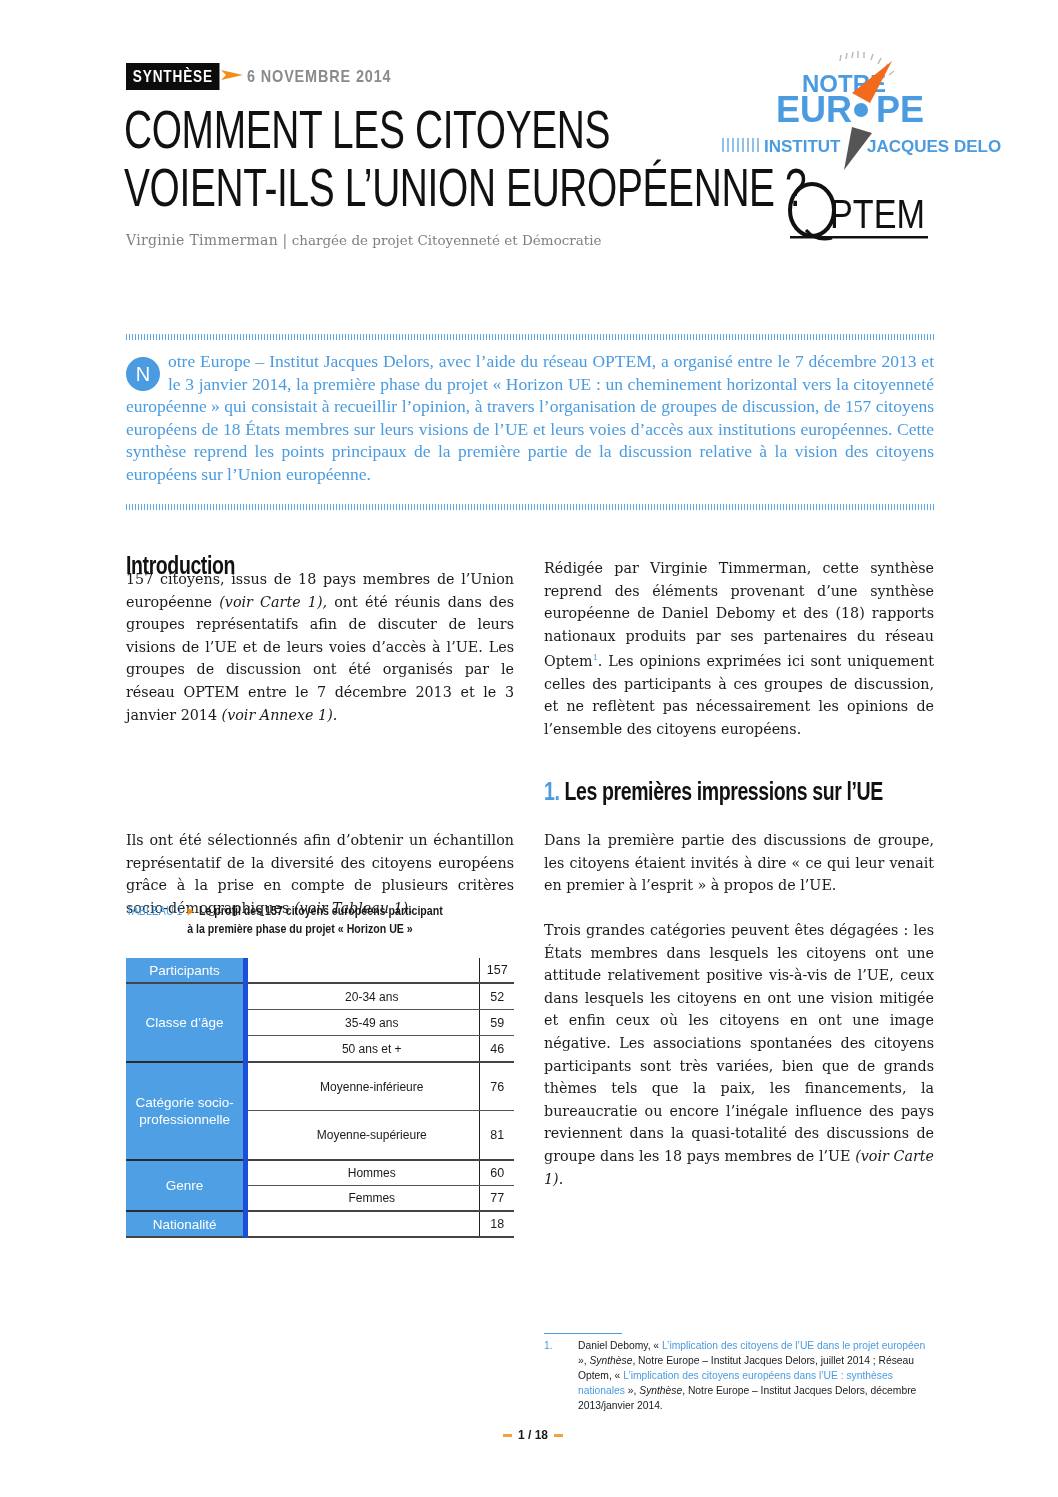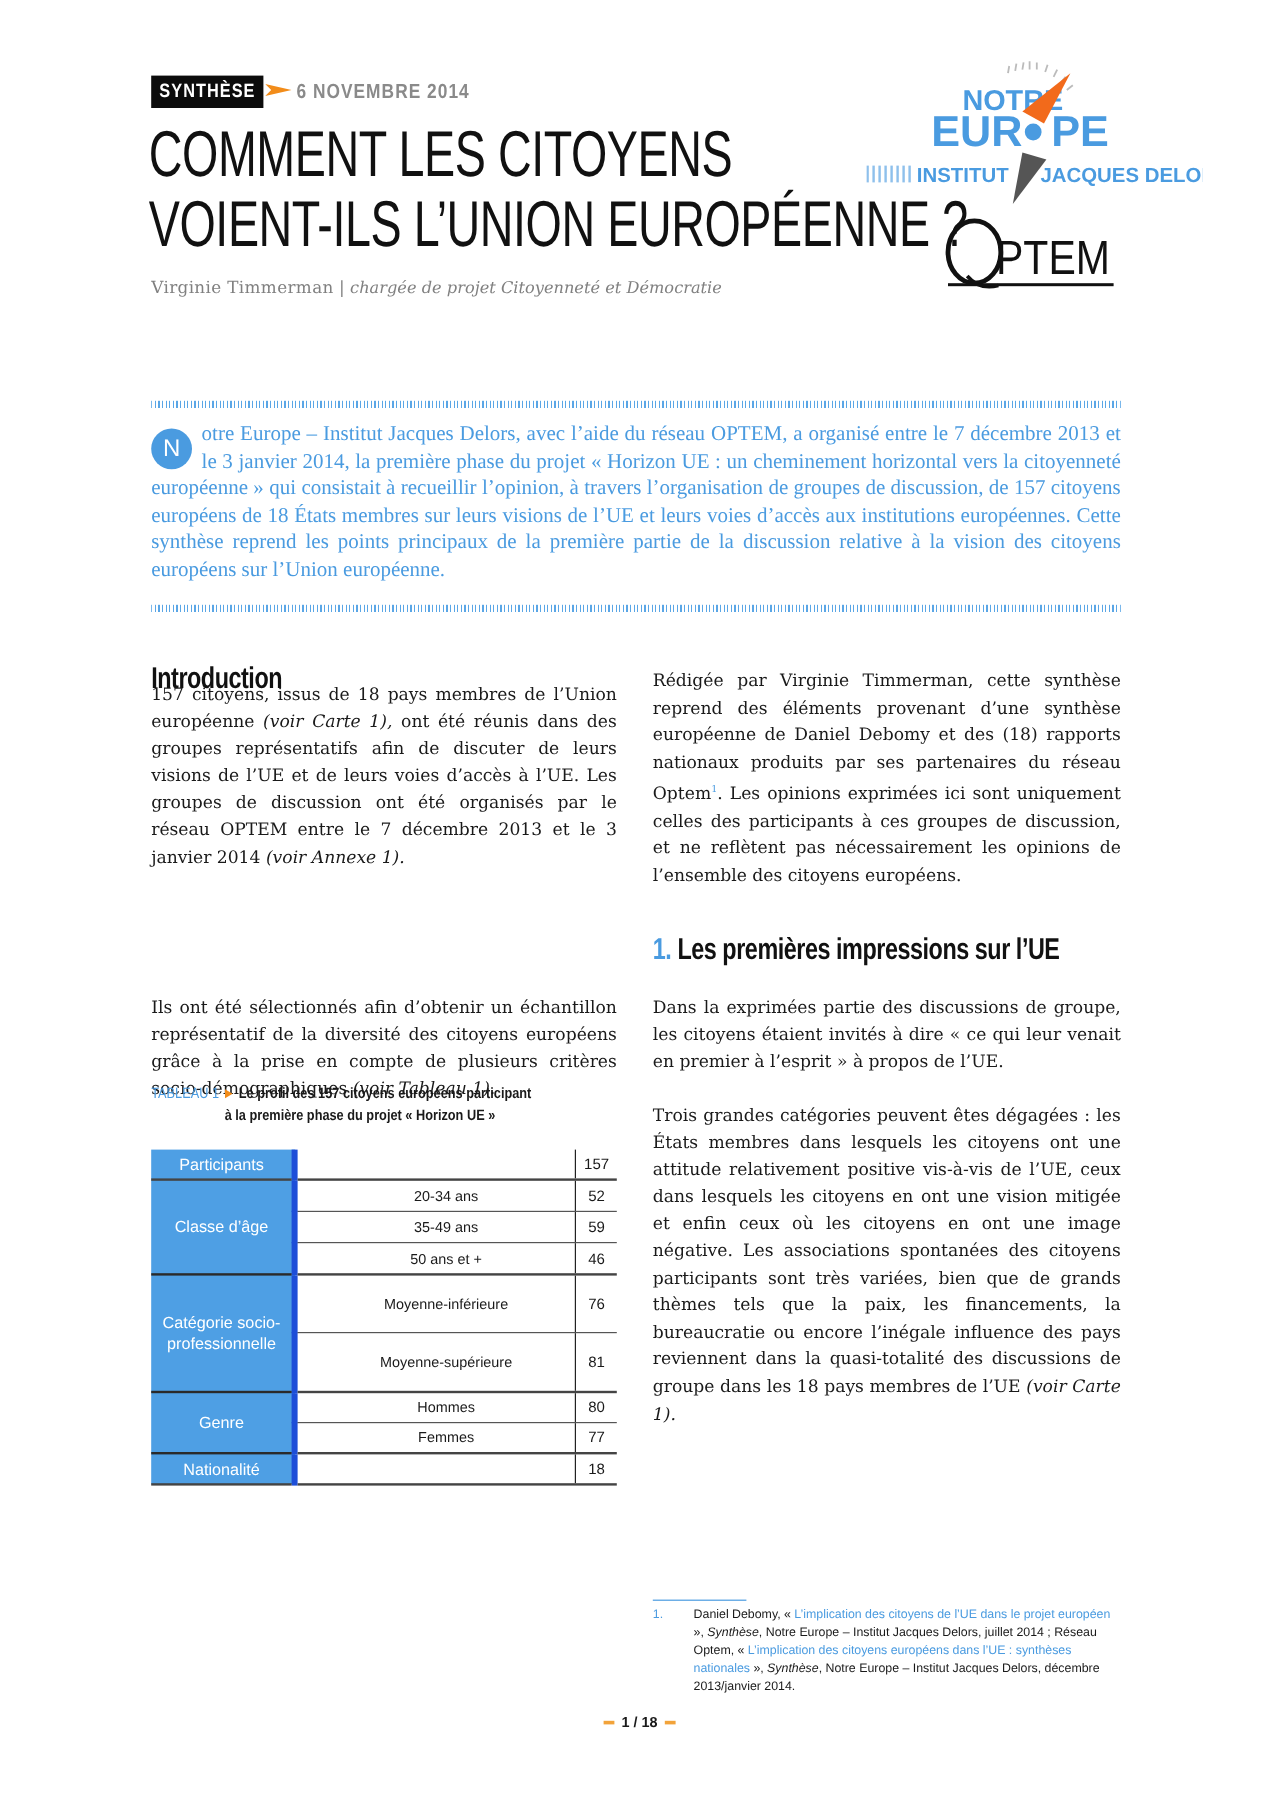--- a/index.html
+++ b/index.html
@@ -6,21 +6,21 @@
   body { width: 1058px; height: 1497px; position: relative; overflow: hidden; font-family: "DejaVu Serif", serif; color: #1a1a1a; }
   .abs { position: absolute; }
 
   
   .tag { left: 126px; top: 63px; height: 27px; background: #0c0c0c; color: #fff; font-family: "Liberation Sans", sans-serif; font-weight: bold; font-size: 16px; letter-spacing: 1px; padding: 0 8px; line-height: 27px; transform: scaleX(0.85); transform-origin: left center; }
   .date-arrow { left: 221px; top: 70px; width: 22px; height: 10px; }
   .date { left: 247px; top: 64px; font-family: "Liberation Sans", sans-serif; font-weight: bold; font-size: 17px; color: #8a8a8a; letter-spacing: 1px; line-height: 26px; transform: scaleX(0.85); transform-origin: left center; }
   .title { left: 124px; top: 100px; font-family: "Liberation Sans", sans-serif; font-size: 54px; line-height: 58px; color: #111; transform: scaleX(0.72); transform-origin: left top; white-space: nowrap; letter-spacing: -0.5px; }
   .author { left: 126px; top: 232px; font-size: 14px; color: #808080; white-space: nowrap; }
   .author .name { letter-spacing: 0.3px; }
-  .author .role { font-style: italic; font-size: 13.5px; margin-top: 42px; }
+  .author .role { font-size: 13.5px; margin-top: 42px; }
 
   
   .logo-ne { left: 722px; top: 45px; width: 280px; height: 130px; }
   .logo-optem { left: 786px; top: 180px; width: 145px; height: 62px; }
 
   
   .hatch { left: 126px; width: 808px; height: 6px; background: repeating-linear-gradient(90deg, #5aa6e6 0 1px, transparent 1px 3px); }
   .abstract { left: 126px; top: 350px; width: 808px; font-family: "Liberation Serif", serif; font-size: 17.5px; line-height: 22.5px; color: #4a9be0; text-align: justify; }
   .dropcap { float: left; width: 34px; height: 34px; border-radius: 50%; background: #4a9be0; color: #fff; font-family: "Liberation Sans", sans-serif; font-size: 20px; line-height: 34px; text-align: center; margin: 7px 8px 0 0; }
 
@@ -160,21 +160,21 @@
     <td class="sub" style="height:47px;">Moyenne-inférieure</td>
     <td class="val">76</td>
   </tr>
   <tr class="grp-end">
     <td class="sub" style="height:48px;margin-top:12px;">Moyenne-supérieure</td>
     <td class="val">81</td>
   </tr>
   <tr>
     <td class="cat" rowspan="2">Genre</td>
     <td class="sub">Hommes</td>
-    <td class="val">80</td>
+    <td class="val">60</td>
   </tr>
   <tr class="grp-end">
     <td class="sub">Femmes</td>
     <td class="val">77</td>
   </tr>
   <tr class="grp-end">
     <td class="cat">Nationalité</td>
     <td class="sub"></td>
     <td class="val">18</td>
   </tr>
@@ -182,21 +182,21 @@
   </table>
 
 <div class="abs p" style="left:544px; top:557px; width:390px;">
   <span>Rédigée par Virginie Timmerman, cette synthèse reprend des éléments provenant d’une synthèse européenne de Daniel Debomy et des (18) rapports nationaux produits par ses partenaires du réseau Optem</span><span class="sup">1</span><span>. Les opinions exprimées ici sont uniquement celles des participants à ces groupes de discussion, et ne reflètent pas nécessairement les opinions de l’ensemble des citoyens européens.</span>
 </div>
 
 <div class="abs h2" style="left:544px; top:777px;">
   <span class="num">1.</span><span> Les premières impressions sur l’UE</span>
 </div>
 
-<div class="abs p" style="left:544px; top:829px; width:390px;">Dans la exprimées partie des discussions de groupe, les citoyens étaient invités à dire « ce qui leur venait en premier à l’esprit » à propos de l’UE.</div>
+<div class="abs p" style="left:544px; top:829px; width:390px;">Dans la première partie des discussions de groupe, les citoyens étaient invités à dire « ce qui leur venait en premier à l’esprit » à propos de l’UE.</div>
 
 <div class="abs p" style="left:544px; top:919px; width:390px;">
   <span>Trois grandes catégories peuvent êtes dégagées : les États membres dans lesquels les citoyens ont une attitude relativement positive vis-à-vis de l’UE, ceux dans lesquels les citoyens en ont une vision mitigée et enfin ceux où les citoyens en ont une image négative. Les associations spontanées des citoyens participants sont très variées, bien que de grands thèmes tels que la paix, les financements, la bureaucratie ou encore l’inégale influence des pays reviennent dans la quasi-totalité des discussions de groupe dans les 18 pays membres de l’UE </span><i>(voir Carte 1).</i>
 </div>
 
 <div class="abs fn-rule"></div>
 <div class="abs fn">
   <span class="n">1.</span>
   <span class="body"><span>Daniel Debomy, « </span><span class="lnk">L’implication des citoyens de l’UE dans le projet européen</span><span> », </span><i>Synthèse</i><span>, Notre Europe – Institut Jacques Delors, juillet 2014 ; Réseau Optem, « </span><span class="lnk">L’implication des citoyens européens dans l’UE : synthèses nationales</span><span> », </span><i>Synthèse</i><span>, Notre Europe – Institut Jacques Delors, décembre 2013/janvier 2014.</span></span>
 </div>

